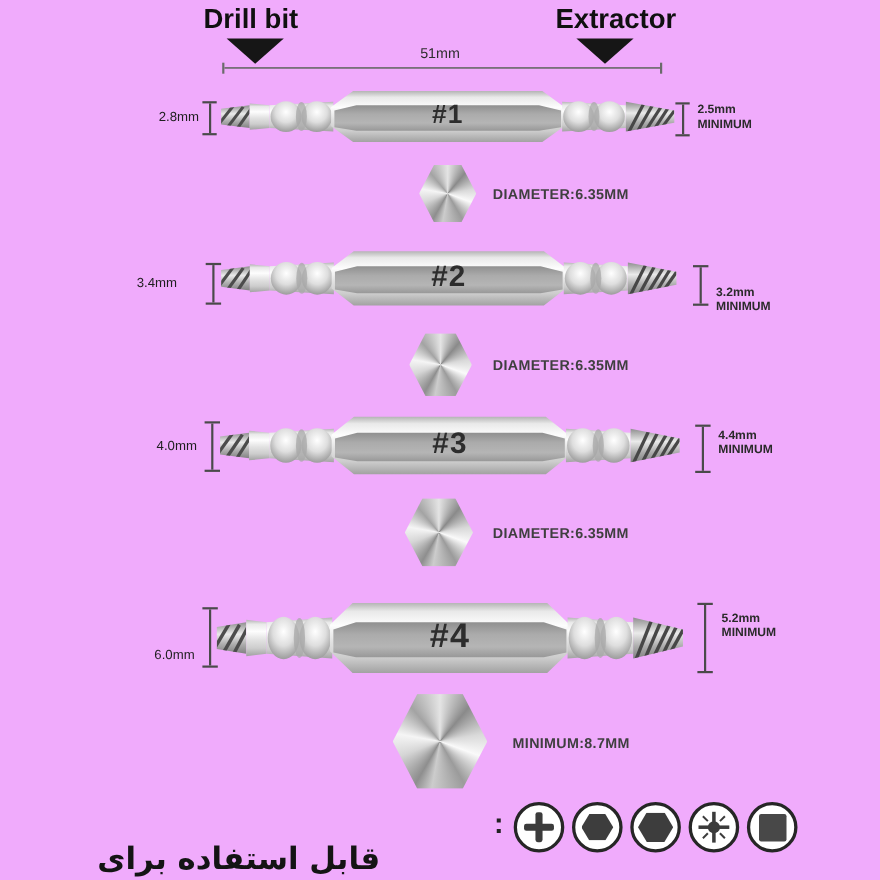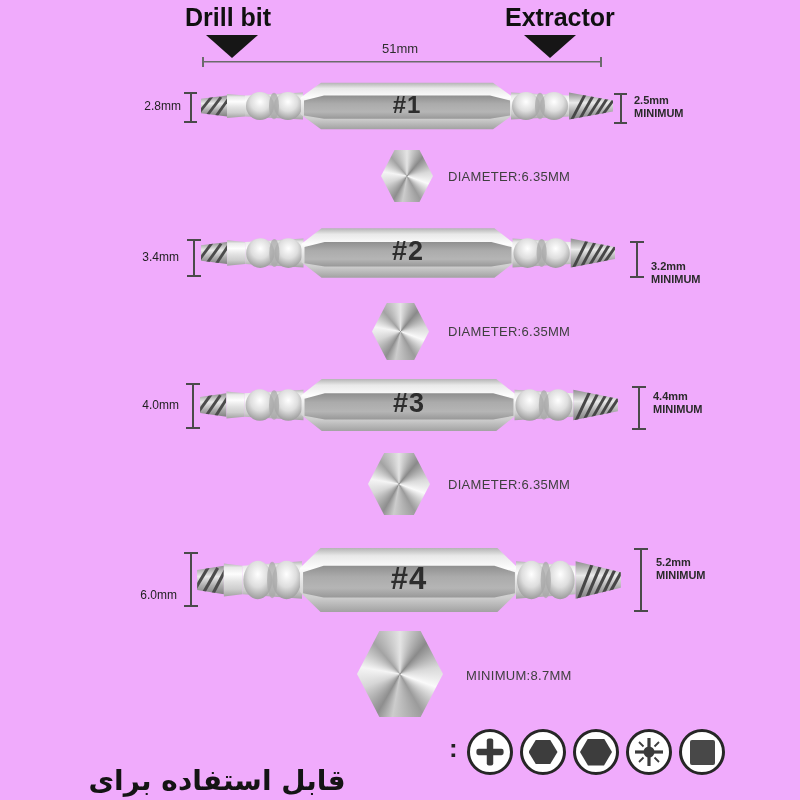--- a/index.html
+++ b/index.html
@@ -18,21 +18,21 @@
              color:#2d2d2d;font-weight:600;letter-spacing:1px;}
   .ibeam{position:absolute;border-top:2px solid #4a4a4a;border-bottom:2px solid #4a4a4a;
          background:linear-gradient(#4a4a4a,#4a4a4a) 50% 0/2px 100% no-repeat;}
   .dimL{position:absolute;width:46px;text-align:right;font-size:12px;color:#1f1f1f;}
   .dimR{position:absolute;font-size:11px;line-height:13px;font-weight:700;color:#2a2a2a;}
   .hexspacer{position:absolute;
      clip-path:polygon(0% 50%,26% 0%,74% 0%,100% 50%,74% 100%,26% 100%);
      background:conic-gradient(from 210deg,#8e8e8e,#d6d6d6 40deg,#f5f5f5 70deg,#a3a3a3 110deg,
         #e4e4e4 150deg,#8a8a8a 190deg,#d9d9d9 230deg,#fafafa 260deg,#9b9b9b 300deg,
         #cccccc 340deg,#8e8e8e 360deg);}
-  .diam{position:absolute;font-size:13px;font-weight:400;color:#3f3f3f;letter-spacing:.3px;}
+  .diam{position:absolute;font-size:13px;font-weight:700;color:#3f3f3f;letter-spacing:.3px;}
   .caption{position:absolute;direction:rtl;text-align:center;font-family:"DejaVu Sans",sans-serif;
            font-size:28px;font-weight:700;color:#141414;margin-top:33px;}
   .colon{position:absolute;font-size:26px;font-weight:700;color:#222;}
   .iconrow{position:absolute;display:flex;gap:7px;}
   .headcircle{width:40px;height:40px;border:3px solid #262626;border-radius:50%;background:#fff;
               display:flex;align-items:center;justify-content:center;}
   .hexglyph{background:#3d3d3d;clip-path:polygon(0 50%,25% 0,75% 0,100% 50%,75% 100%,25% 100%);}
   .sqglyph{width:25px;height:25px;background:#484848;border-radius:2px;}
 </style>
 </head>
@@ -126,21 +126,21 @@
   </div>
   <div class="hexspacer" style="left:381px;top:150px;width:52px;height:52px;"></div>
   <div class="diam" style="left:448px;top:169px;">DIAMETER:6.35MM</div>
 
   <div class="tool" style="left:197px;top:219px;width:422px;height:68px;">
     <svg viewBox="0 0 420 80" preserveAspectRatio="none">
         <use href="#tool-sym"></use>
       </svg>
     <span class="toollabel" style="font-size:27px;">#2</span>
   </div>
-  <div class="dimL" style="left:133px;top:250px;">3.4mm</div>
+  <div class="dimL" style="left:115px;top:250px;">3.4mm</div>
   <div class="ibeam" style="left:187px;top:239px;width:14px;height:34px;"></div>
   <div class="ibeam" style="left:630px;top:241px;width:14px;height:33px;"></div>
   <div class="dimR" style="left:651px;top:260px;">
     <span>3.2mm</span><br>
     <span>MINIMUM</span>
   </div>
   <div class="hexspacer" style="left:372px;top:303px;width:57px;height:57px;"></div>
   <div class="diam" style="left:448px;top:324px;">DIAMETER:6.35MM</div>
 
   <div class="tool" style="left:196px;top:369px;width:426px;height:72px;">

